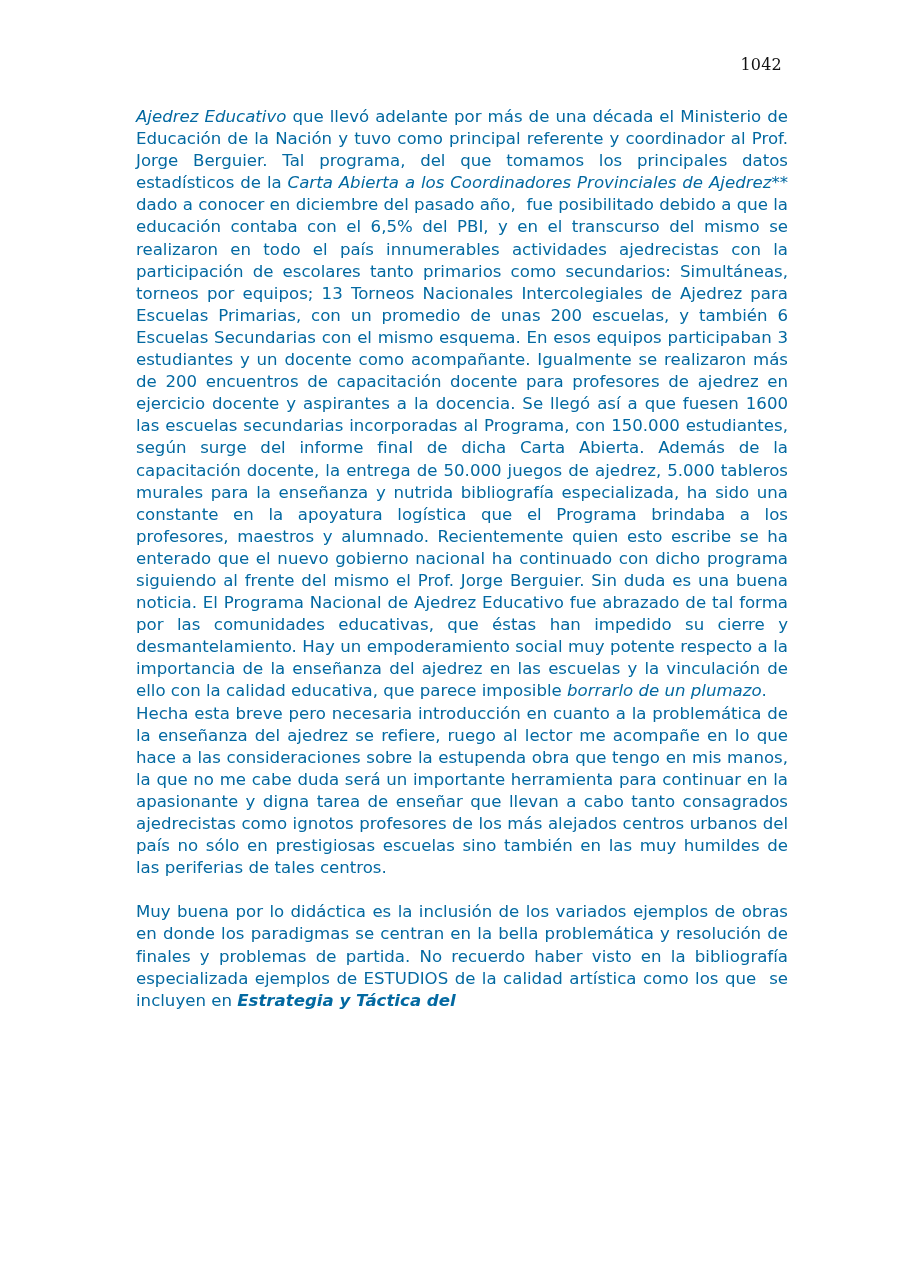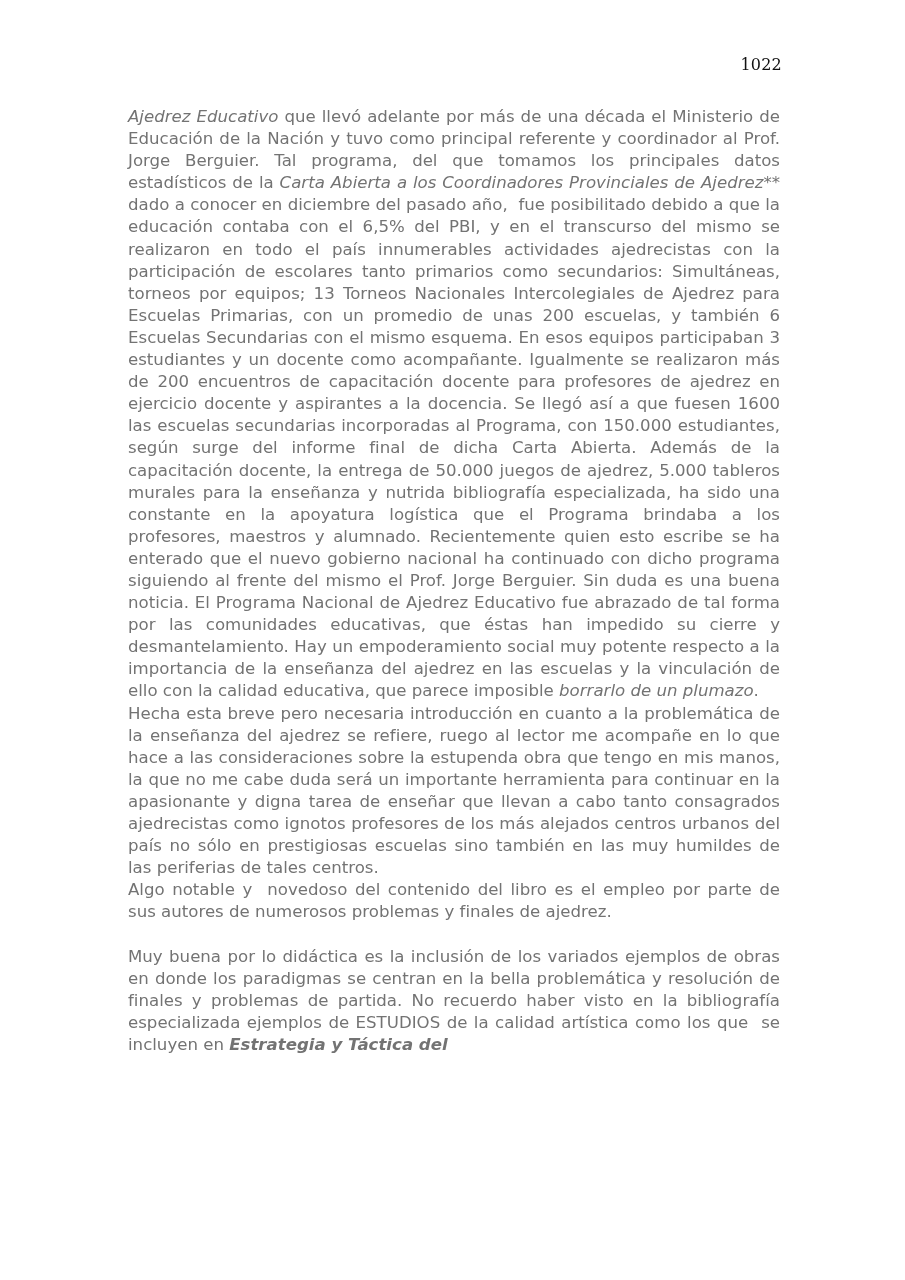--- a/index.html
+++ b/index.html
@@ -29,27 +29,27 @@
     width: 782px;
     text-align: right;
     font-family: "DejaVu Serif", serif;
     font-size: 16px;
     letter-spacing: 0.2px;
     color: #111111;
   }
   .body-text {
     position: absolute;
     top: 106px;
-    left: 128px;
+    left: 136px;
     width: 652px;
     font-size: 16.6px;
     line-height: 22.1px;
     text-align: justify;
     text-justify: inter-word;
-    color: #737373;
+    color: #0369a1;
   }
   .para {
     margin: 0;
     text-align: justify;
     text-align-last: left;
   }
   .para.spaced-before {
     margin-top: 22.1px;
   }
   .para i, .para em {
@@ -61,22 +61,21 @@
   }
   .nowrap-gap {
     white-space: pre-wrap;
   }
 </style>
 </head>
 <body>
 
 <div class="page">
 
-  <div class="page-number">1022</div>
+  <div class="page-number">1042</div>
 
   <div class="body-text">
       <p class="para"><i class="nowrap-gap">Ajedrez Educativo</i><span class="nowrap-gap"> que llevó adelante por más de una década el Ministerio de Educación de la Nación y tuvo como principal referente y coordinador al Prof. Jorge Berguier. Tal programa, del que tomamos los principales datos estadísticos de la </span><i class="nowrap-gap">Carta Abierta a los Coordinadores Provinciales de Ajedrez**</i><span class="nowrap-gap"> dado a conocer en diciembre del pasado año,  fue posibilitado debido a que la educación contaba con el 6,5% del PBI, y en el transcurso del mismo se realizaron en todo el país innumerables actividades ajedrecistas con la participación de escolares tanto primarios como secundarios: Simultáneas, torneos por equipos; 13 Torneos Nacionales Intercolegiales de Ajedrez para Escuelas Primarias, con un promedio de unas 200 escuelas, y también 6 Escuelas Secundarias con el mismo esquema. En esos equipos participaban 3 estudiantes y un docente como acompañante. Igualmente se realizaron más de 200 encuentros de capacitación docente para profesores de ajedrez en ejercicio docente y aspirantes a la docencia. Se llegó así a que fuesen 1600 las escuelas secundarias incorporadas al Programa, con 150.000 estudiantes, según surge del informe final de dicha Carta Abierta. Además de la capacitación docente, la entrega de 50.000 juegos de ajedrez, 5.000 tableros murales para la enseñanza y nutrida bibliografía especializada, ha sido una constante en la apoyatura logística que el Programa brindaba a los profesores, maestros y alumnado. Recientemente quien esto escribe se ha enterado que el nuevo gobierno nacional ha continuado con dicho programa siguiendo al frente del mismo el Prof. Jorge Berguier. Sin duda es una buena noticia. El Programa Nacional de Ajedrez Educativo fue abrazado de tal forma por las comunidades educativas, que éstas han impedido su cierre y desmantelamiento. Hay un empoderamiento social muy potente respecto a la importancia de la enseñanza del ajedrez en las escuelas y la vinculación de ello con la calidad educativa, que parece imposible </span><i class="nowrap-gap">borrarlo de un plumazo</i><span class="nowrap-gap">.</span></p>
       <p class="para"><span class="nowrap-gap">Hecha esta breve pero necesaria introducción en cuanto a la problemática de la enseñanza del ajedrez se refiere, ruego al lector me acompañe en lo que hace a las consideraciones sobre la estupenda obra que tengo en mis manos, la que no me cabe duda será un importante herramienta para continuar en la apasionante y digna tarea de enseñar que llevan a cabo tanto consagrados ajedrecistas como ignotos profesores de los más alejados centros urbanos del país no sólo en prestigiosas escuelas sino también en las muy humildes de las periferias de tales centros.</span></p>
-      <p class="para"><span class="nowrap-gap">Algo notable y  novedoso del contenido del libro es el empleo por parte de sus autores de numerosos problemas y finales de ajedrez.</span></p>
       <p class="para spaced-before"><span class="nowrap-gap">Muy buena por lo didáctica es la inclusión de los variados ejemplos de obras en donde los paradigmas se centran en la bella problemática y resolución de finales y problemas de partida. No recuerdo haber visto en la bibliografía especializada ejemplos de ESTUDIOS de la calidad artística como los que  se incluyen en </span><b class="nowrap-gap">Estrategia y Táctica del</b></p>
     </div>
 
 </div>
 
 </body></html>

